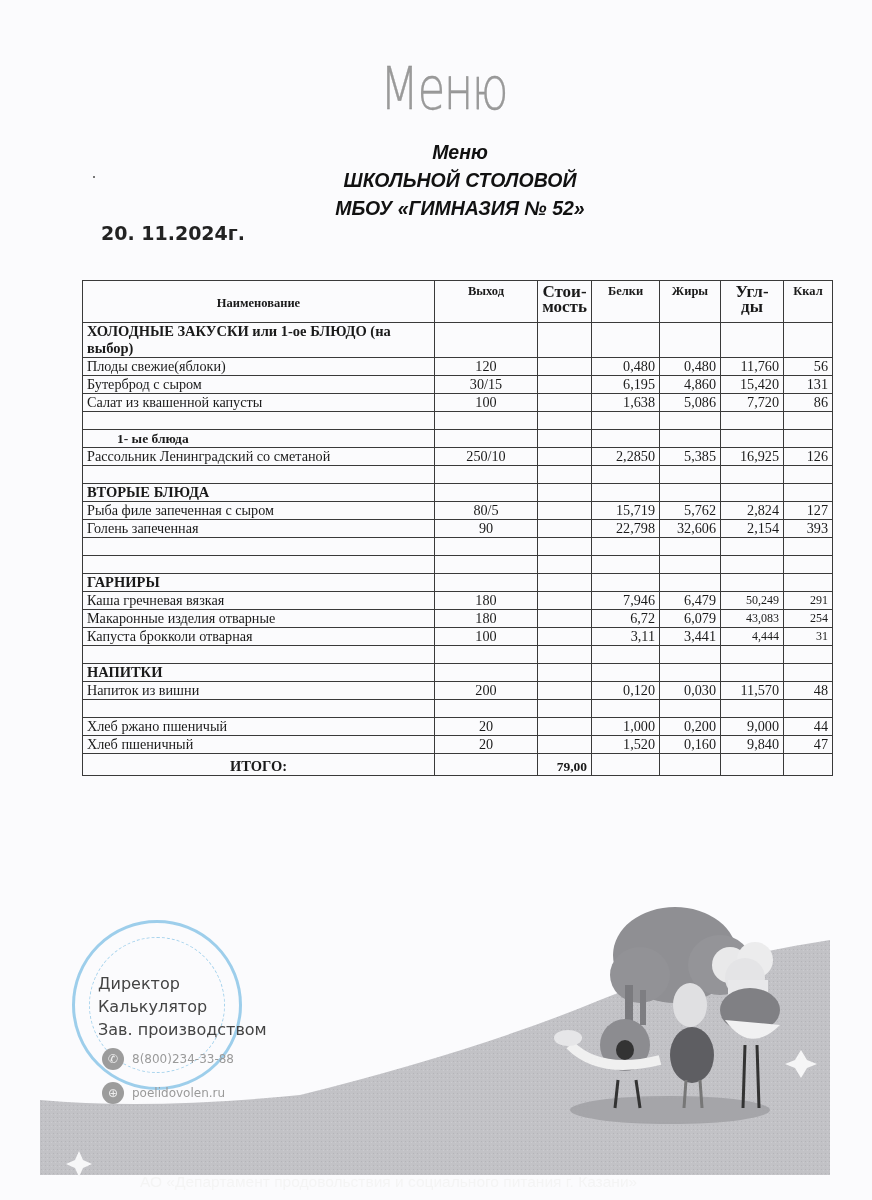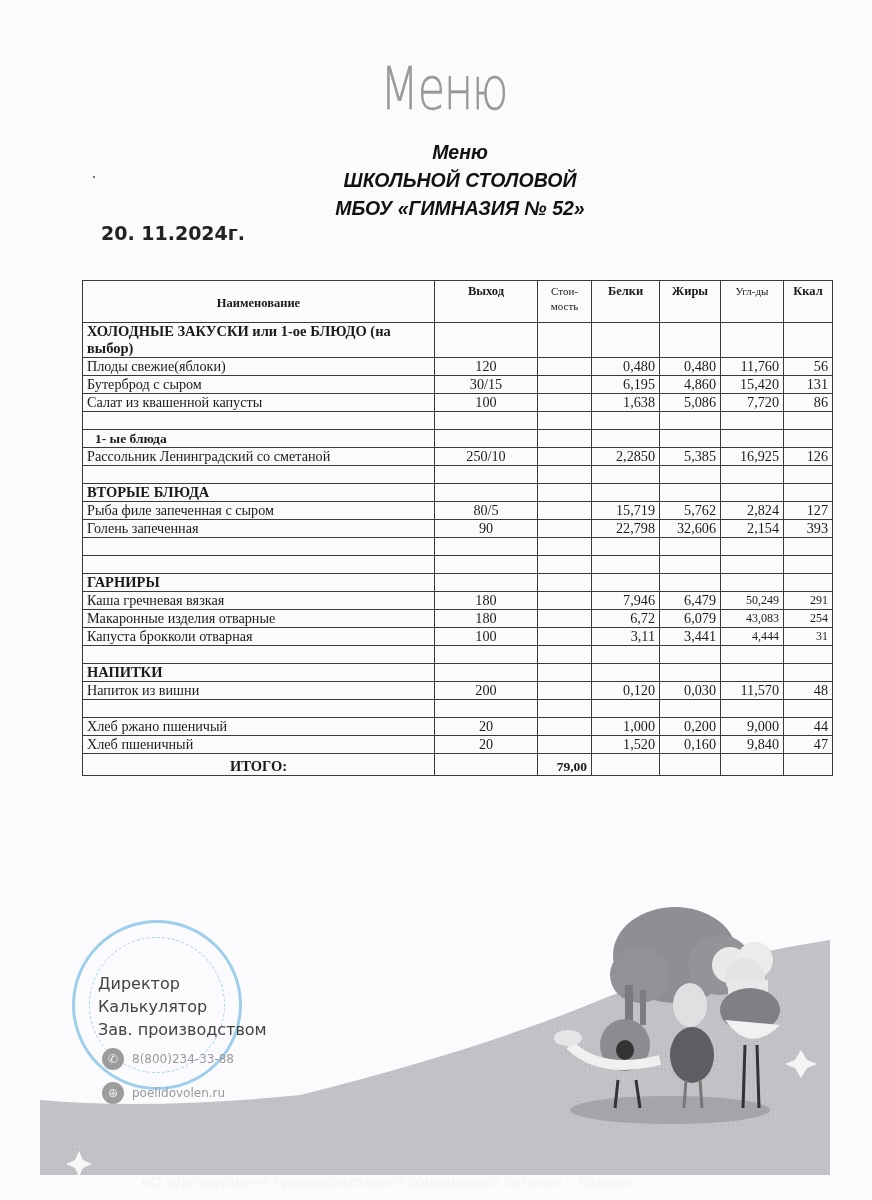--- a/index.html
+++ b/index.html
@@ -7,26 +7,26 @@
   .handwritten { position:absolute; left:380px; top:55px; font-family:"DejaVu Sans", sans-serif; font-weight:100; font-size:58px; color:#8a8a8a; letter-spacing:-2px; transform:scaleX(0.78); transform-origin:left top; -webkit-text-stroke:0.3px #8a8a8a; color:transparent; }
   .handwritten span { color:#9a9a9a; }
   .title-block { position:absolute; left:240px; top:138px; width:440px; text-align:center; font-family:"Liberation Sans", sans-serif; font-weight:bold; font-style:italic; font-size:19.5px; line-height:28px; color:#111; }
   .date { position:absolute; left:101px; top:222px; font-family:"DejaVu Sans", sans-serif; font-weight:bold; font-size:19px; color:#222; }
   .dot { position:absolute; left:93px; top:176px; width:2px; height:2px; background:#777; }
 
   table.menu { position:absolute; left:82px; top:280px; border-collapse:collapse; font-size:14.2px; }
   table.menu td, table.menu th { border:1px solid #3a3a3a; padding:0 4px; height:17px; line-height:17px; }
   table.menu th { font-weight:bold; vertical-align:top; font-size:12.5px; height:38px; line-height:15px; padding-top:3px; text-align:center; }
   table.menu th.name { vertical-align:middle; }
-  table.menu th.small { font-size:11px; font-weight:normal; }
+  table.menu th.small { font-size:17px; font-weight:bold; }
   td.num { text-align:center; }
   td.r { text-align:right; padding-right:6px; }
   .section td.label { font-weight:bold; font-size:14.5px;margin-top:7px; }
   .section2 td.label { height:34px; line-height:17px; vertical-align:top; }
-  .sub td.label { padding-left:12px; font-weight:bold; font-size:13.5px; }
+  .sub td.label { padding-left:34px; font-weight:bold; font-size:13.5px; }
   .empty td { height:17px; }
   .total td { height:36px; }
   .total td.label { text-align:center; vertical-align:bottom; font-weight:bold; font-size:14.5px;}
   .total td.cost { font-weight:bold; vertical-align:top; text-align:right; font-size:13.5px; padding-top:4px;}
   .c-name { width:343px; } .c-out { width:94px; } .c-cost { width:45px; } .c-b { width:59px; } .c-f { width:52px; } .c-u { width:54px; } .c-k { width:40px; }
   .tiny { font-size:12px; }
 
   .footer-wave { position:absolute; left:0; top:0; width:872px; height:1200px; }
   .signature { position:absolute; left:98px; top:972px; font-family:"DejaVu Sans", sans-serif; font-size:16px; line-height:23px; color:#444; }
   .contact { position:absolute; left:102px; font-family:"DejaVu Sans", sans-serif; font-size:12px; color:#9a9a9a; display:flex; align-items:center; gap:8px; }

